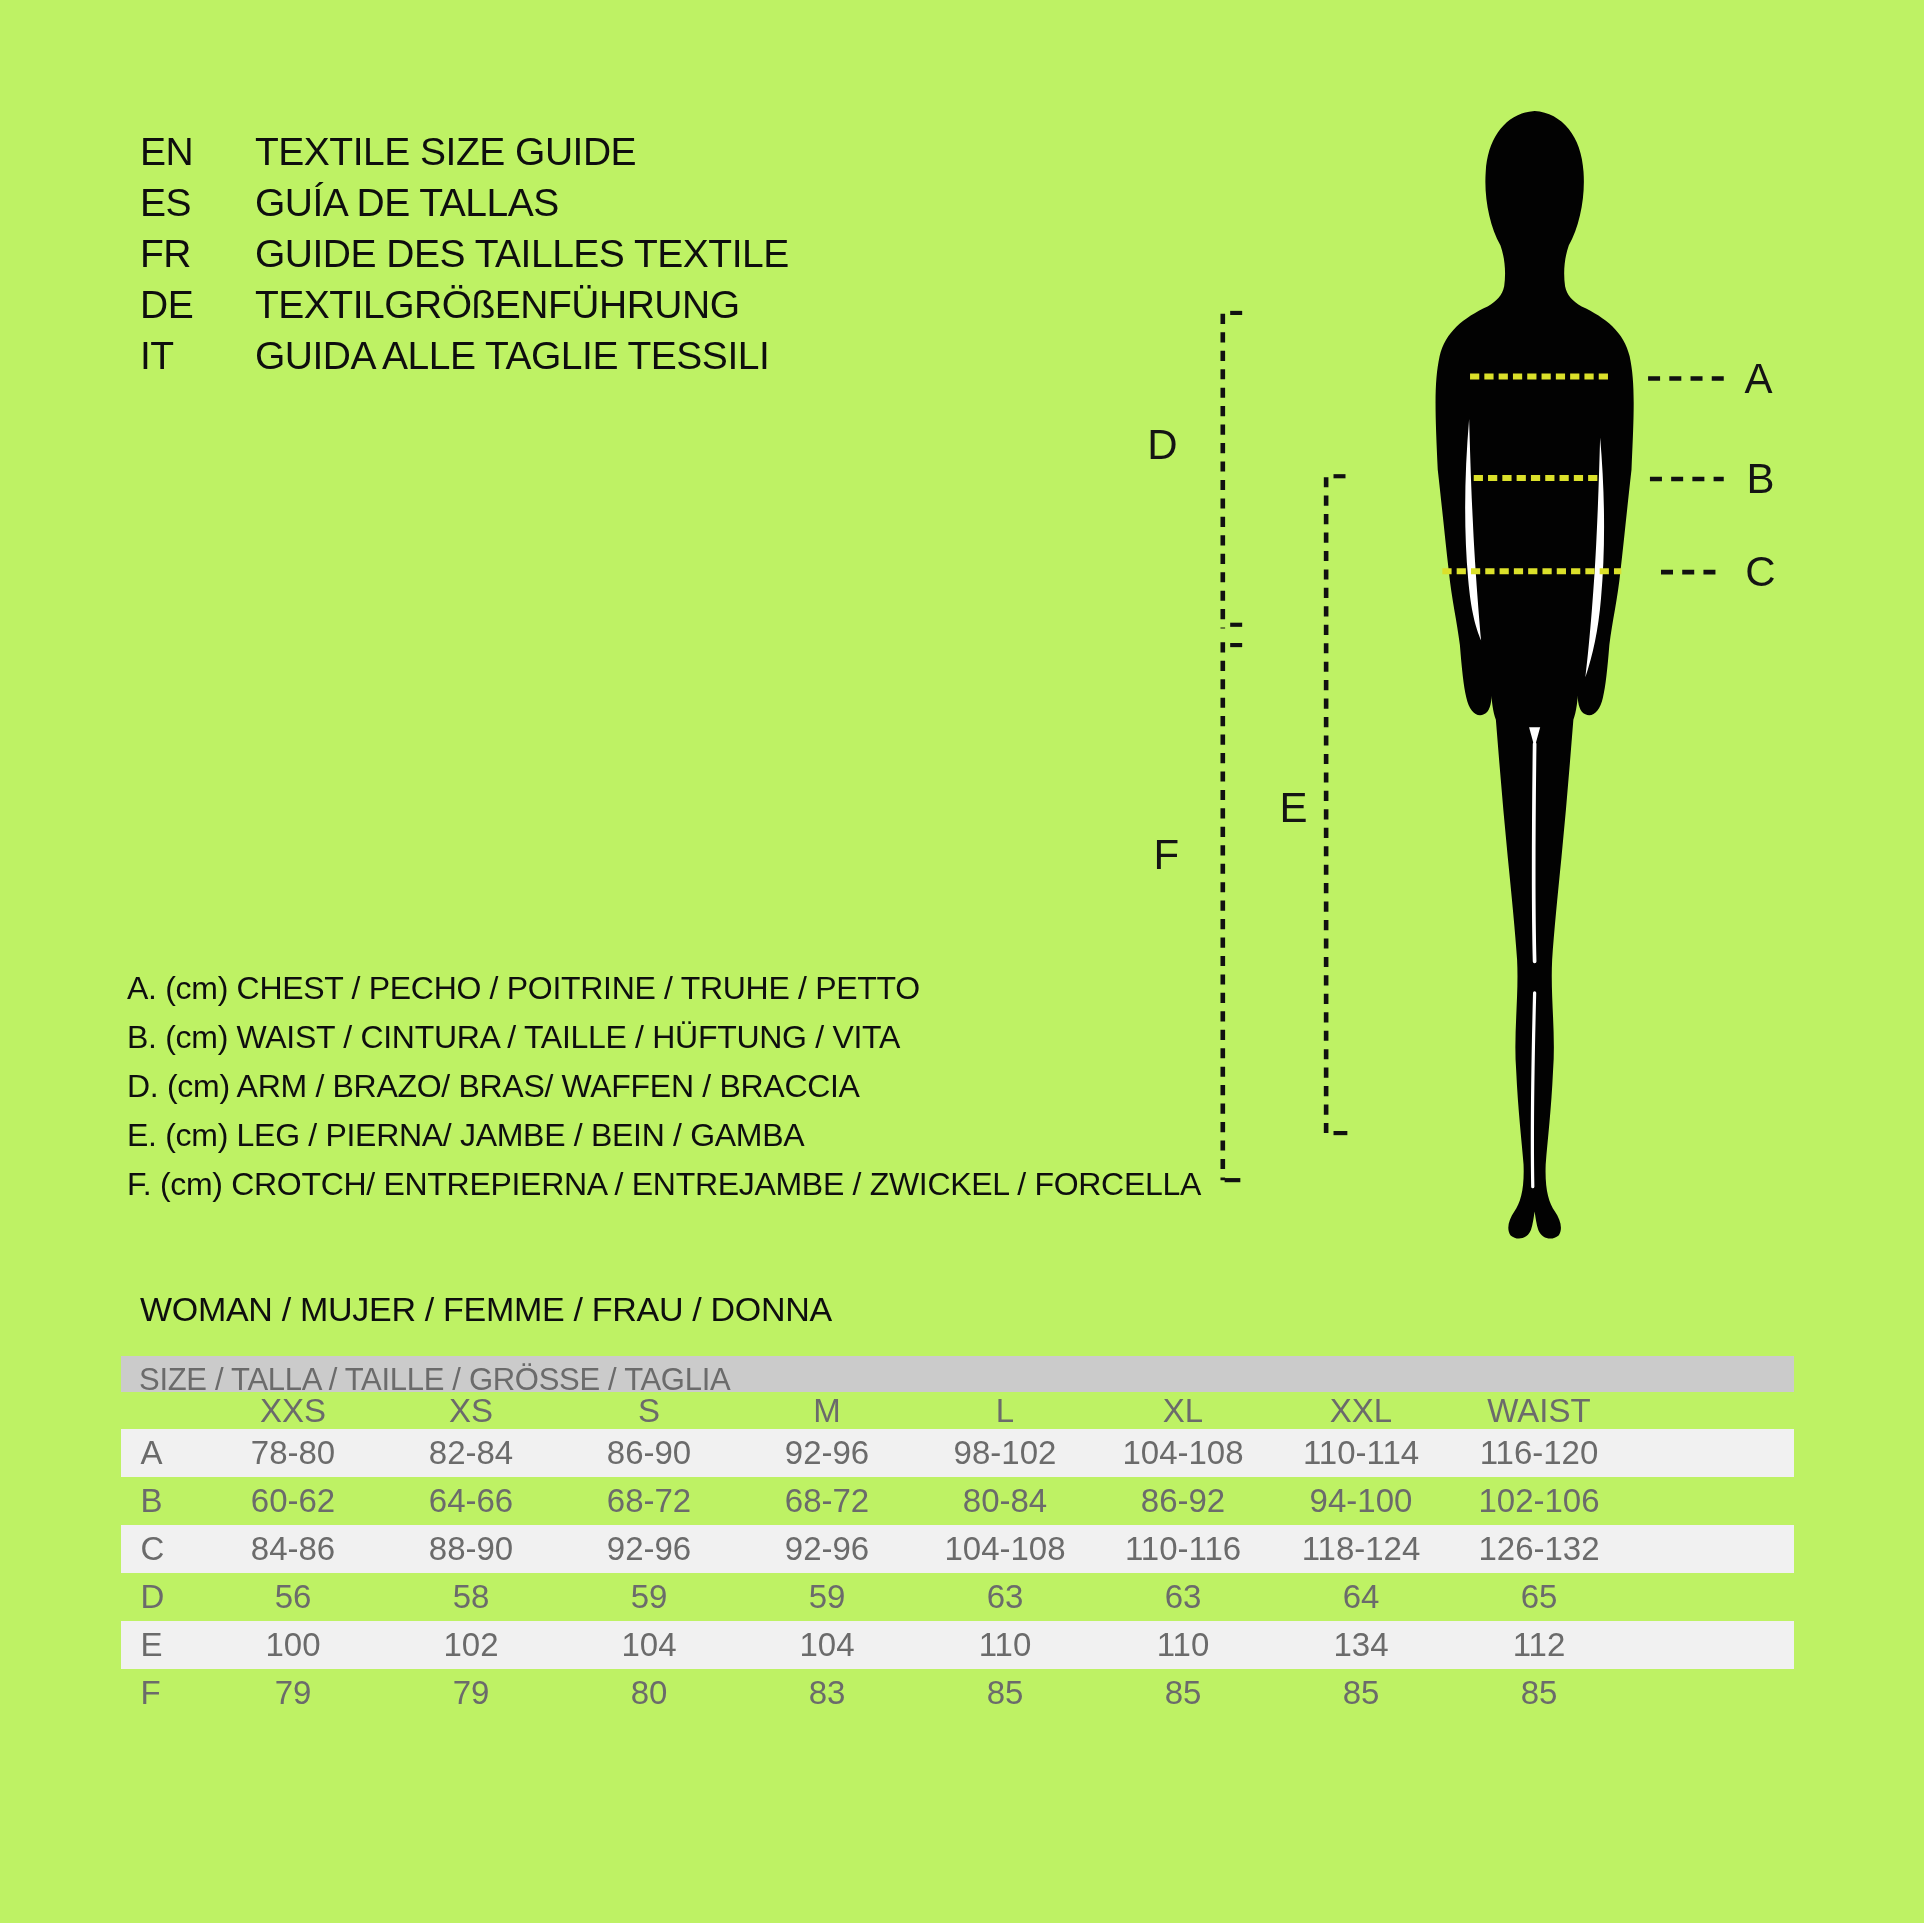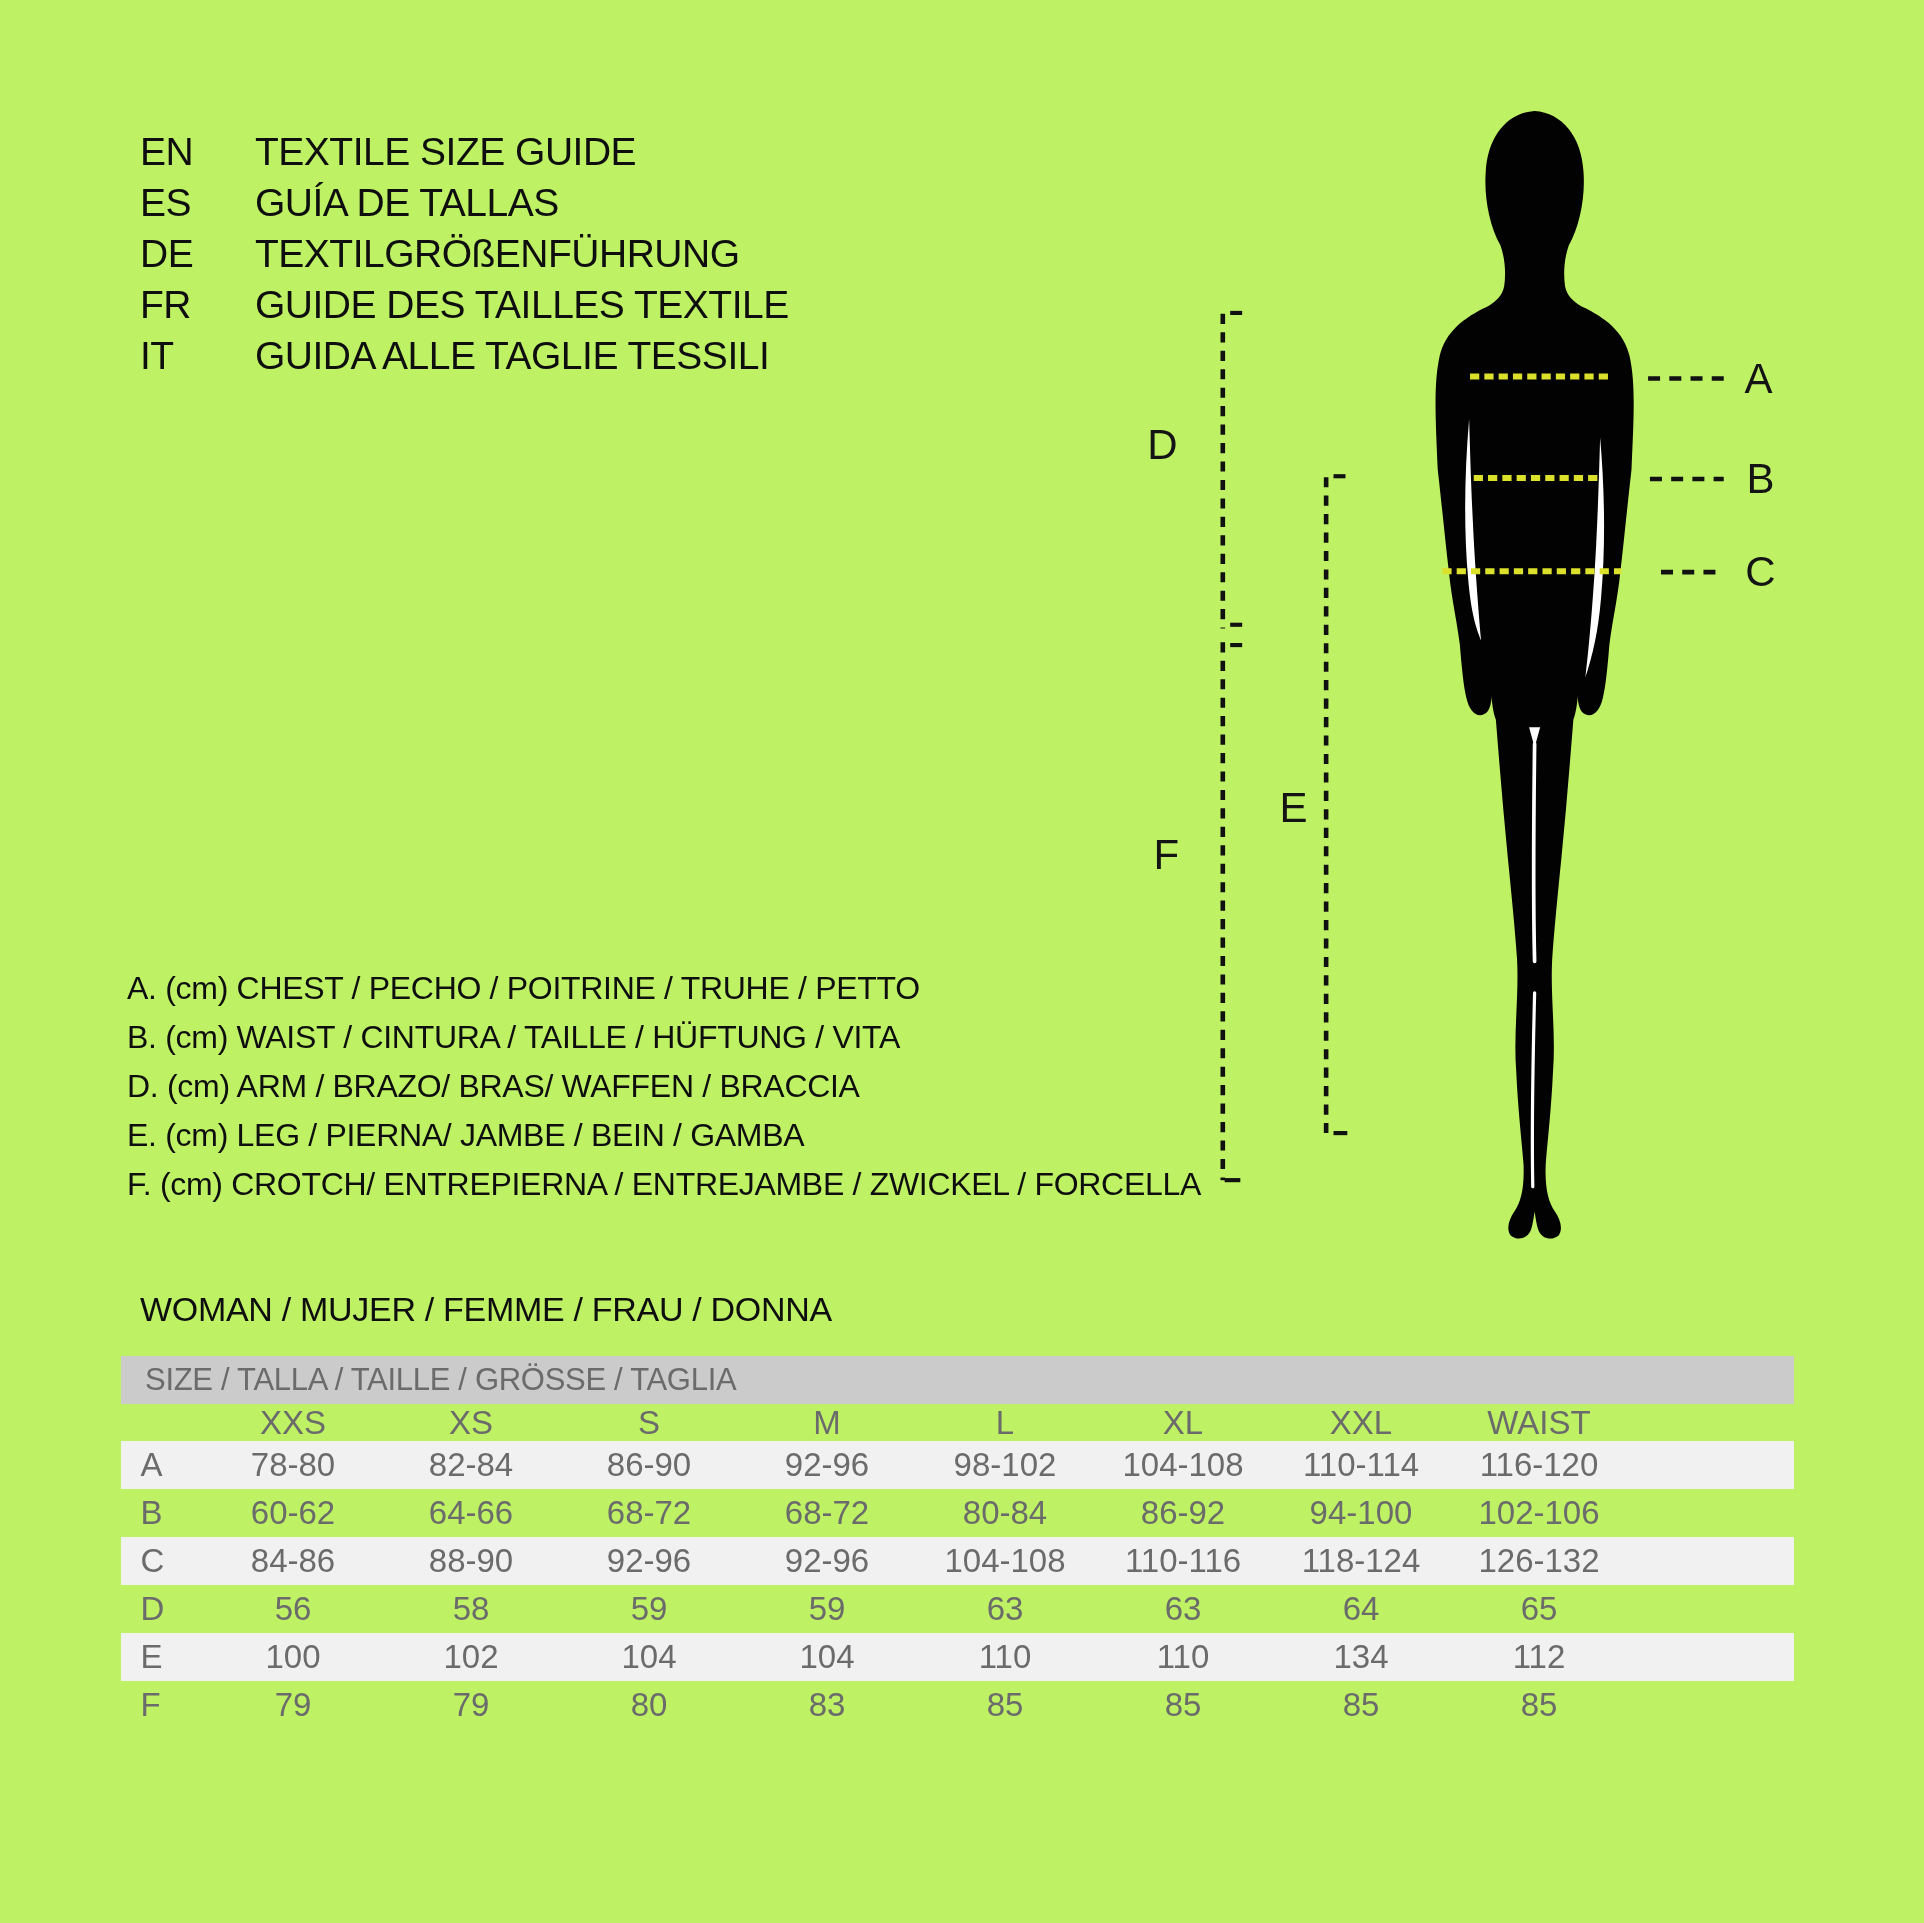--- a/index.html
+++ b/index.html
@@ -22,22 +22,22 @@
   .measurements{position:absolute;left:127px;top:964px;}
   .measure-line{line-height:49px;font-size:32px;white-space:nowrap;letter-spacing:-0.3px;}
   
   .gender-title{
     position:absolute;left:140px;top:1290px;font-size:34px;font-weight:normal;
     margin:0;letter-spacing:-0.3px;white-space:nowrap;
   }
   
   .size-table{position:absolute;left:121px;top:1356px;width:1673px;color:#6b6b6b;}
   .table-bar{
-    height:48px;line-height:48px;background:#cbcbcb;color:#6b6b6b;
-    font-size:31px;padding-left:24px;box-sizing:border-box;letter-spacing:-0.3px;
+    height:36px;line-height:48px;background:#cbcbcb;color:#6b6b6b;
+    font-size:31px;padding-left:18px;box-sizing:border-box;letter-spacing:-0.3px;
   }
   .t-row{display:flex;align-items:center;}
   .sizes-row{height:37px;}
   .data-row{height:48px;}
   .data-row.alt{background:#f1f1f1;}
   .cell{width:178px;flex:0 0 178px;text-align:center;font-size:33px;}
   .label-cell{width:83px;flex:0 0 83px;text-align:left;padding-left:19.4px;box-sizing:border-box;font-size:33px;}
   .filler{flex:1 1 auto;}
 </style>
 </head>
@@ -48,26 +48,26 @@
   <section class="languages">
     <div class="lang-row">
       <span class="lang-code">EN</span>
       <span class="lang-title">TEXTILE SIZE GUIDE</span>
     </div>
     <div class="lang-row">
       <span class="lang-code">ES</span>
       <span class="lang-title">GUÍA DE TALLAS</span>
     </div>
     <div class="lang-row">
+      <span class="lang-code">FR</span>
+      <span class="lang-title">GUIDE DES TAILLES TEXTILE</span>
+    </div>
+    <div class="lang-row">
       <span class="lang-code">DE</span>
       <span class="lang-title">TEXTILGRÖßENFÜHRUNG</span>
-    </div>
-    <div class="lang-row">
-      <span class="lang-code">FR</span>
-      <span class="lang-title">GUIDE DES TAILLES TEXTILE</span>
     </div>
     <div class="lang-row">
       <span class="lang-code">IT</span>
       <span class="lang-title">GUIDA ALLE TAGLIE TESSILI</span>
     </div>
   </section>
 
   <svg class="figure-svg" viewBox="1150 80 900 1330" xmlns="http://www.w3.org/2000/svg">
 
     <g transform="translate(1548,114)">

